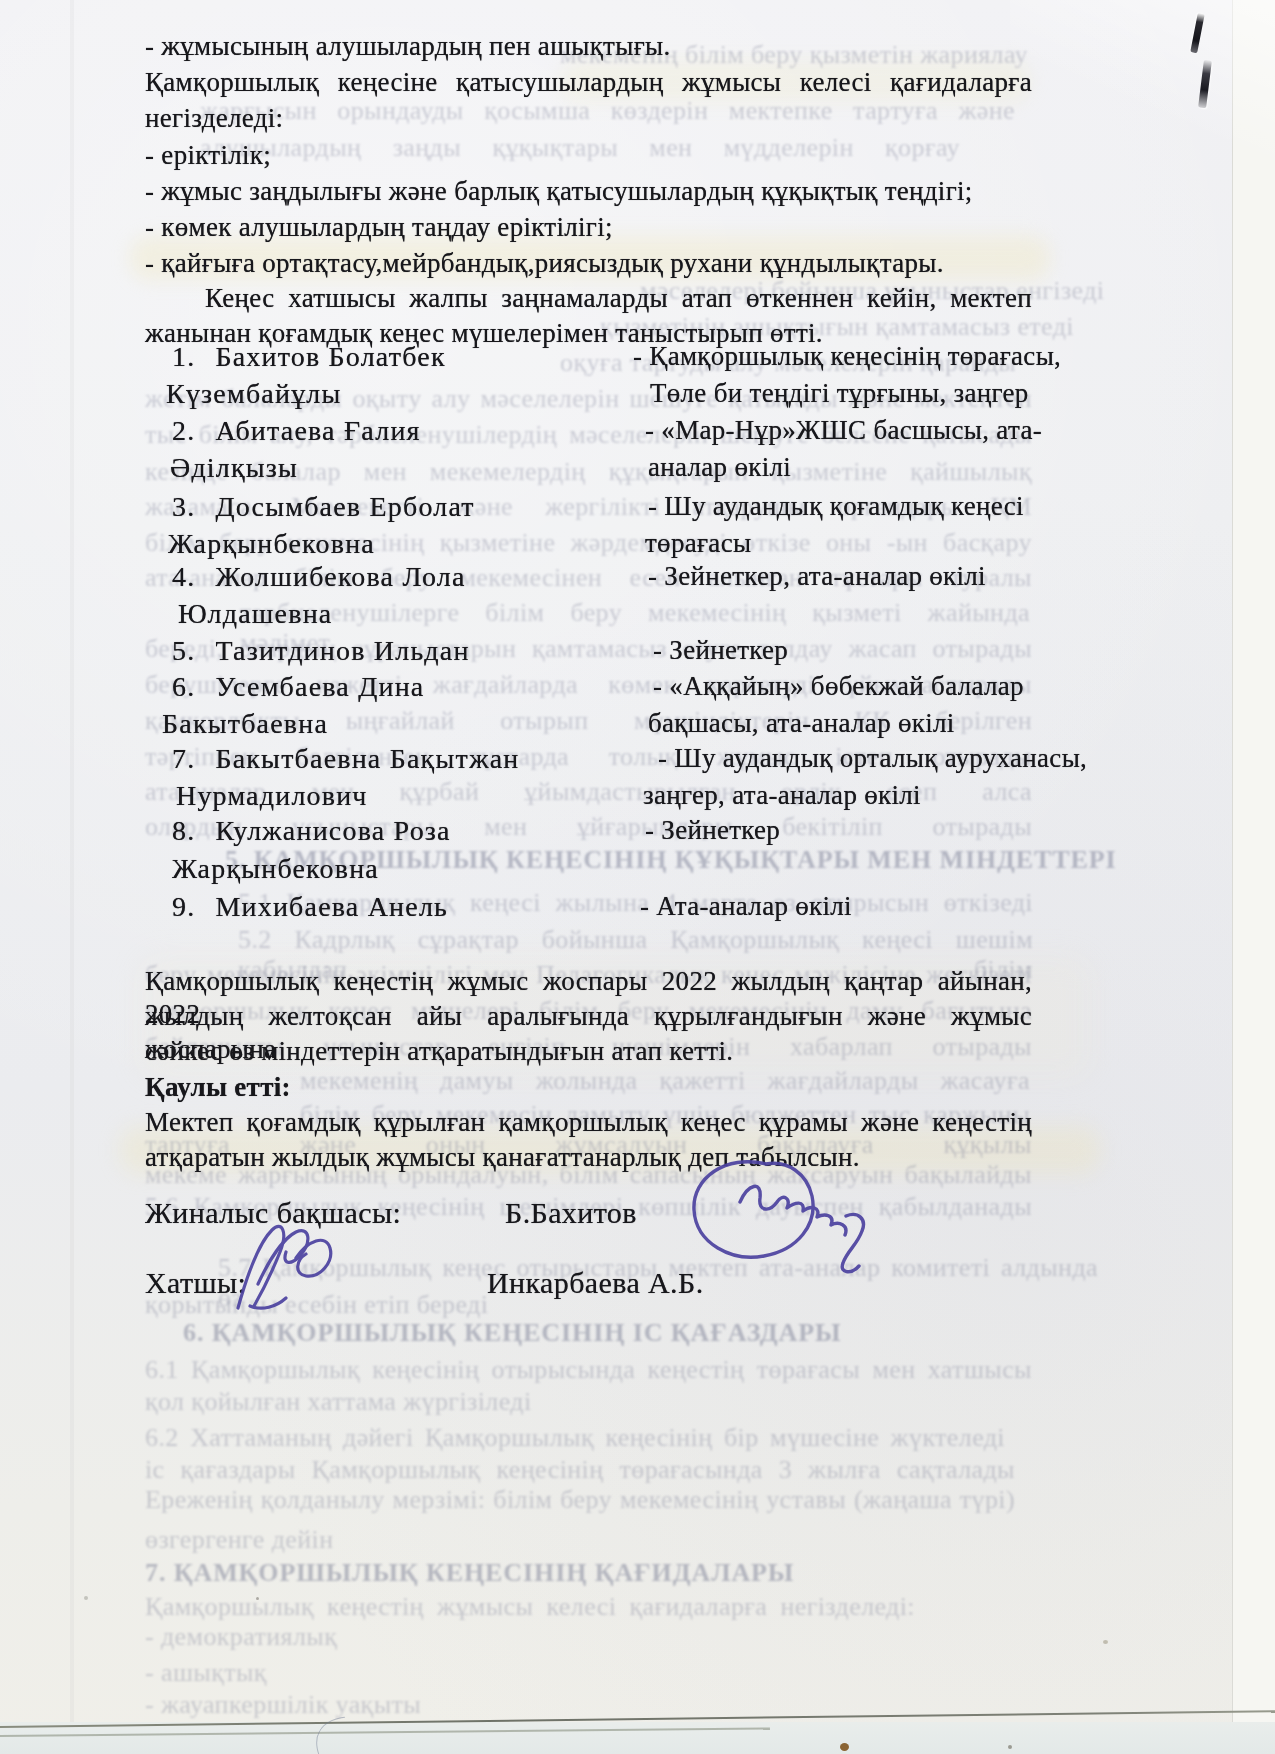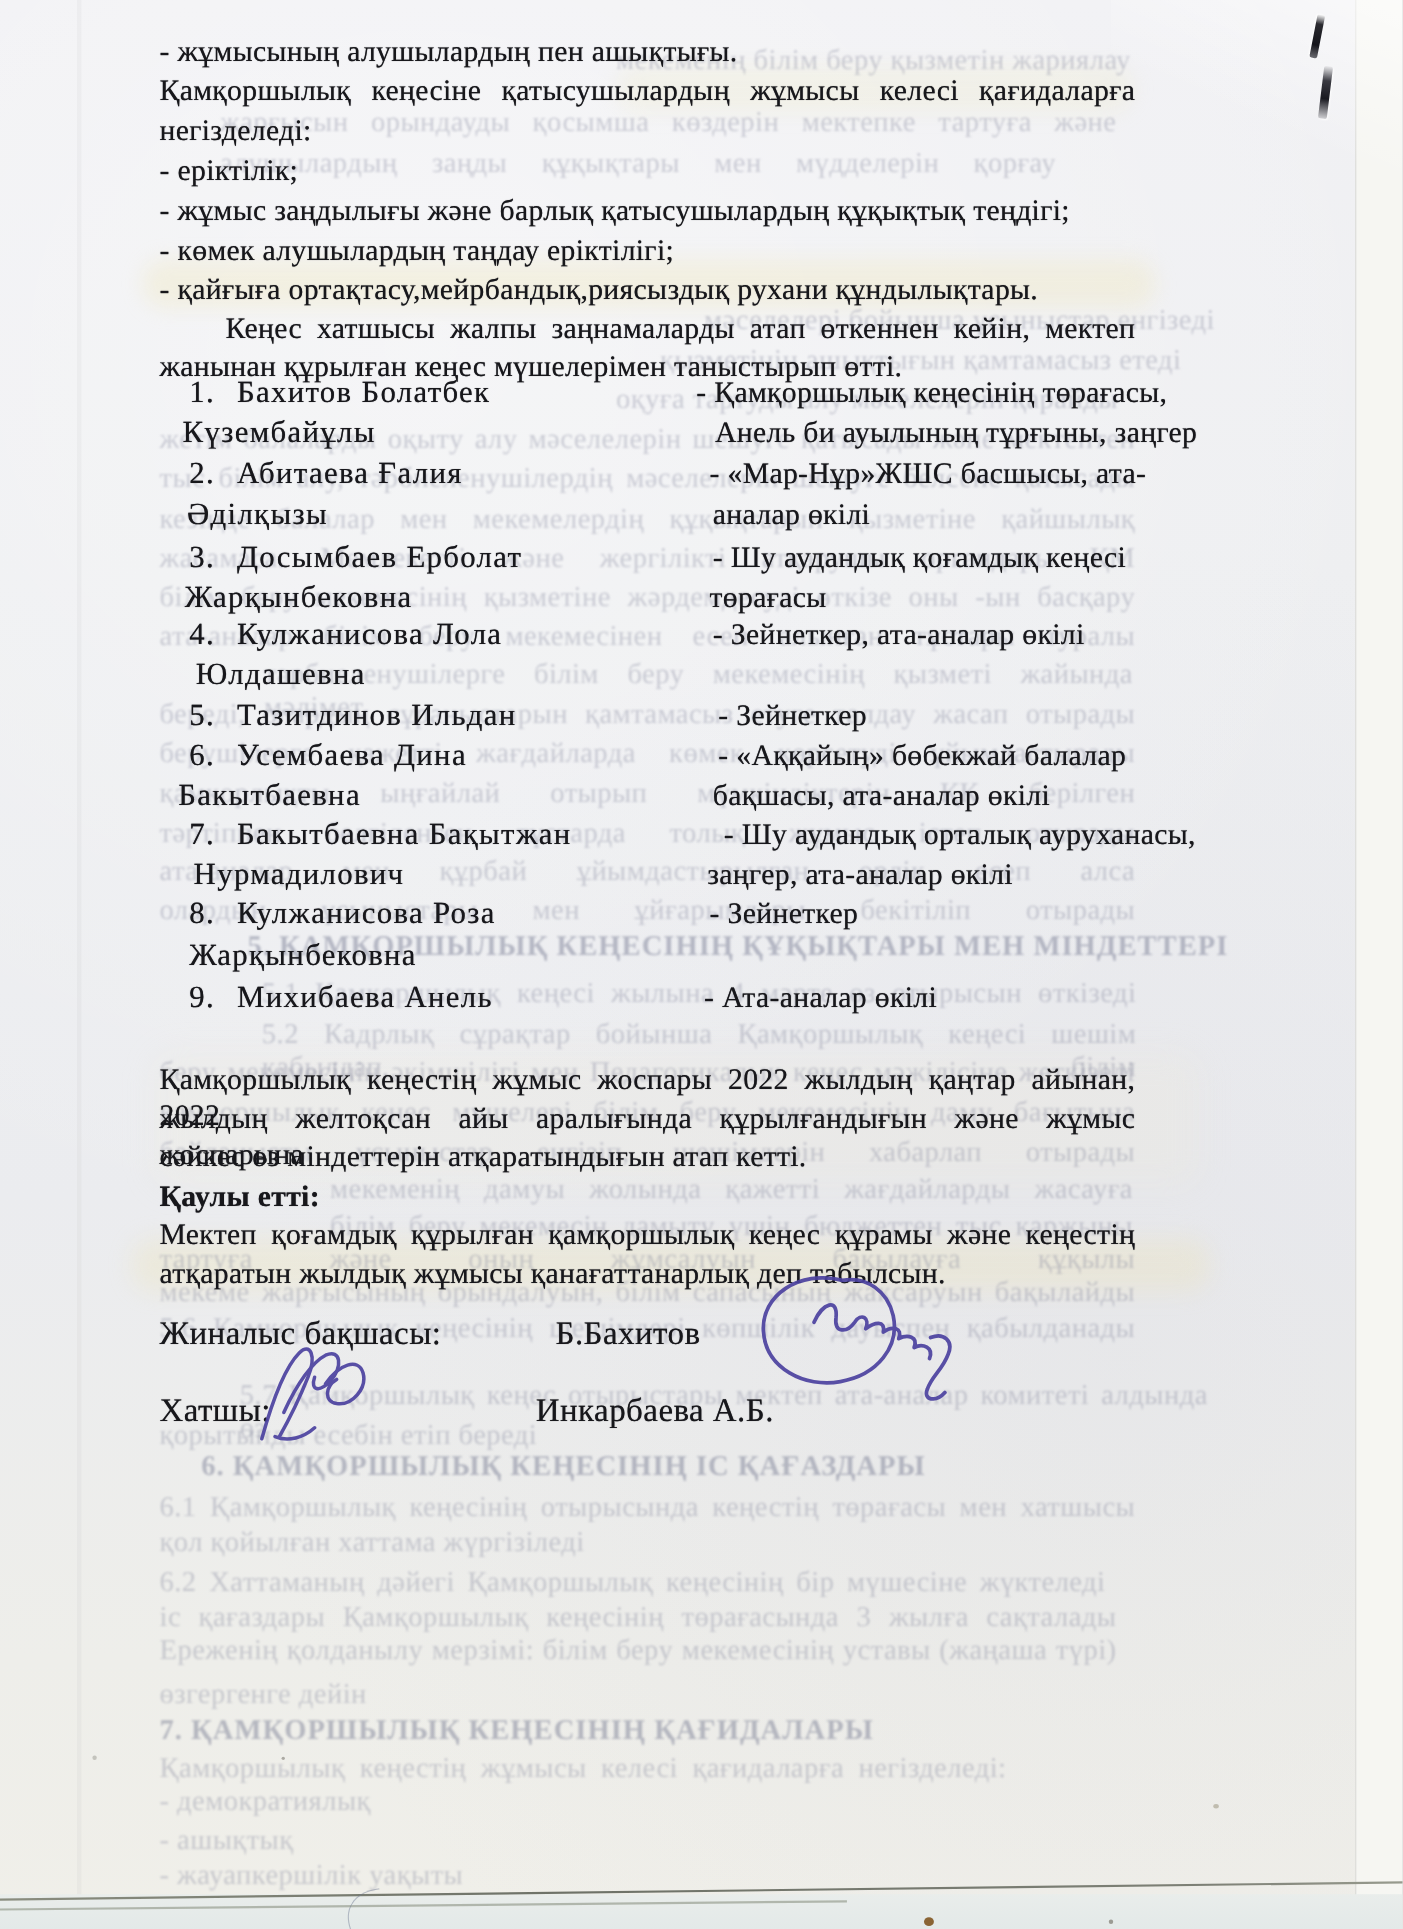--- a/index.html
+++ b/index.html
@@ -122,38 +122,38 @@
 
   <div>
     <div class="ln" style="top:30px;left:145px">- жұмысының алушылардың пен ашықтығы.</div>
     <div class="ln j" style="top:66px;left:145px;width:887px">Қамқоршылық кеңесіне қатысушылардың жұмысы келесі қағидаларға</div>
     <div class="ln" style="top:102px;left:145px">негізделеді:</div>
     <div class="ln" style="top:139px;left:145px">- еріктілік;</div>
     <div class="ln" style="top:175px;left:145px">- жұмыс заңдылығы және барлық қатысушылардың құқықтық теңдігі;</div>
     <div class="ln" style="top:211px;left:145px">- көмек алушылардың  таңдау еріктілігі;</div>
     <div class="ln" style="top:247px;left:145px">- қайғыға ортақтасу,мейрбандық,риясыздық рухани құндылықтары.</div>
     <div class="ln j" style="top:282px;left:205px;width:827px">Кеңес хатшысы жалпы заңнамаларды атап өткеннен кейін, мектеп</div>
-    <div class="ln" style="top:317px;left:145px">жанынан құрылған кеңес мүшелерімен таныстырып өтті.</div>
+    <div class="ln" style="top:317px;left:145px">жанынан қоғамдық кеңес мүшелерімен таныстырып өтті.</div>
 
     <div class="ln mem-name" style="top:340px;left:172px"><span class="num">1.</span><span>Бахитов Болатбек</span></div>
     <div class="ln" style="top:340px;left:633px">- Қамқоршылық кеңесінің төрағасы,</div>
     <div class="ln mem-name" style="top:377px;left:166px">Күзембайұлы</div>
-    <div class="ln" style="top:377px;left:650px">Анель би ауылының тұрғыны, заңгер</div>
+    <div class="ln" style="top:377px;left:650px">Төле би теңдігі тұрғыны, заңгер</div>
 
     <div class="ln mem-name" style="top:414px;left:172px"><span class="num">2.</span><span>Абитаева Ғалия</span></div>
     <div class="ln" style="top:414px;left:645px">- «Мар-Нұр»ЖШС басшысы, ата-</div>
     <div class="ln mem-name" style="top:451px;left:170px">Әділқызы</div>
     <div class="ln" style="top:451px;left:648px">аналар өкілі</div>
 
     <div class="ln mem-name" style="top:490px;left:172px"><span class="num">3.</span><span>Досымбаев Ерболат</span></div>
     <div class="ln" style="top:490px;left:648px">- Шу аудандық қоғамдық кеңесі</div>
     <div class="ln mem-name" style="top:527px;left:168px">Жарқынбековна</div>
     <div class="ln" style="top:527px;left:645px">төрағасы</div>
 
-    <div class="ln mem-name" style="top:560px;left:172px"><span class="num">4.</span><span>Кулжанисова Лола</span></div>
+    <div class="ln mem-name" style="top:560px;left:172px"><span class="num">4.</span><span>Жолшибекова Лола</span></div>
     <div class="ln" style="top:560px;left:648px">- Зейнеткер, ата-аналар өкілі</div>
     <div class="ln mem-name" style="top:597px;left:178px">Юлдашевна</div>
 
     <div class="ln mem-name" style="top:634px;left:172px"><span class="num">5.</span><span>Тазитдинов Ильдан</span></div>
     <div class="ln" style="top:634px;left:653px">- Зейнеткер</div>
 
     <div class="ln mem-name" style="top:670px;left:172px"><span class="num">6.</span><span>Усембаева Дина</span></div>
     <div class="ln" style="top:670px;left:653px">- «Аққайың» бөбекжай балалар</div>
     <div class="ln mem-name" style="top:707px;left:162px">Бакытбаевна</div>
     <div class="ln" style="top:707px;left:648px">бақшасы, ата-аналар өкілі</div>

